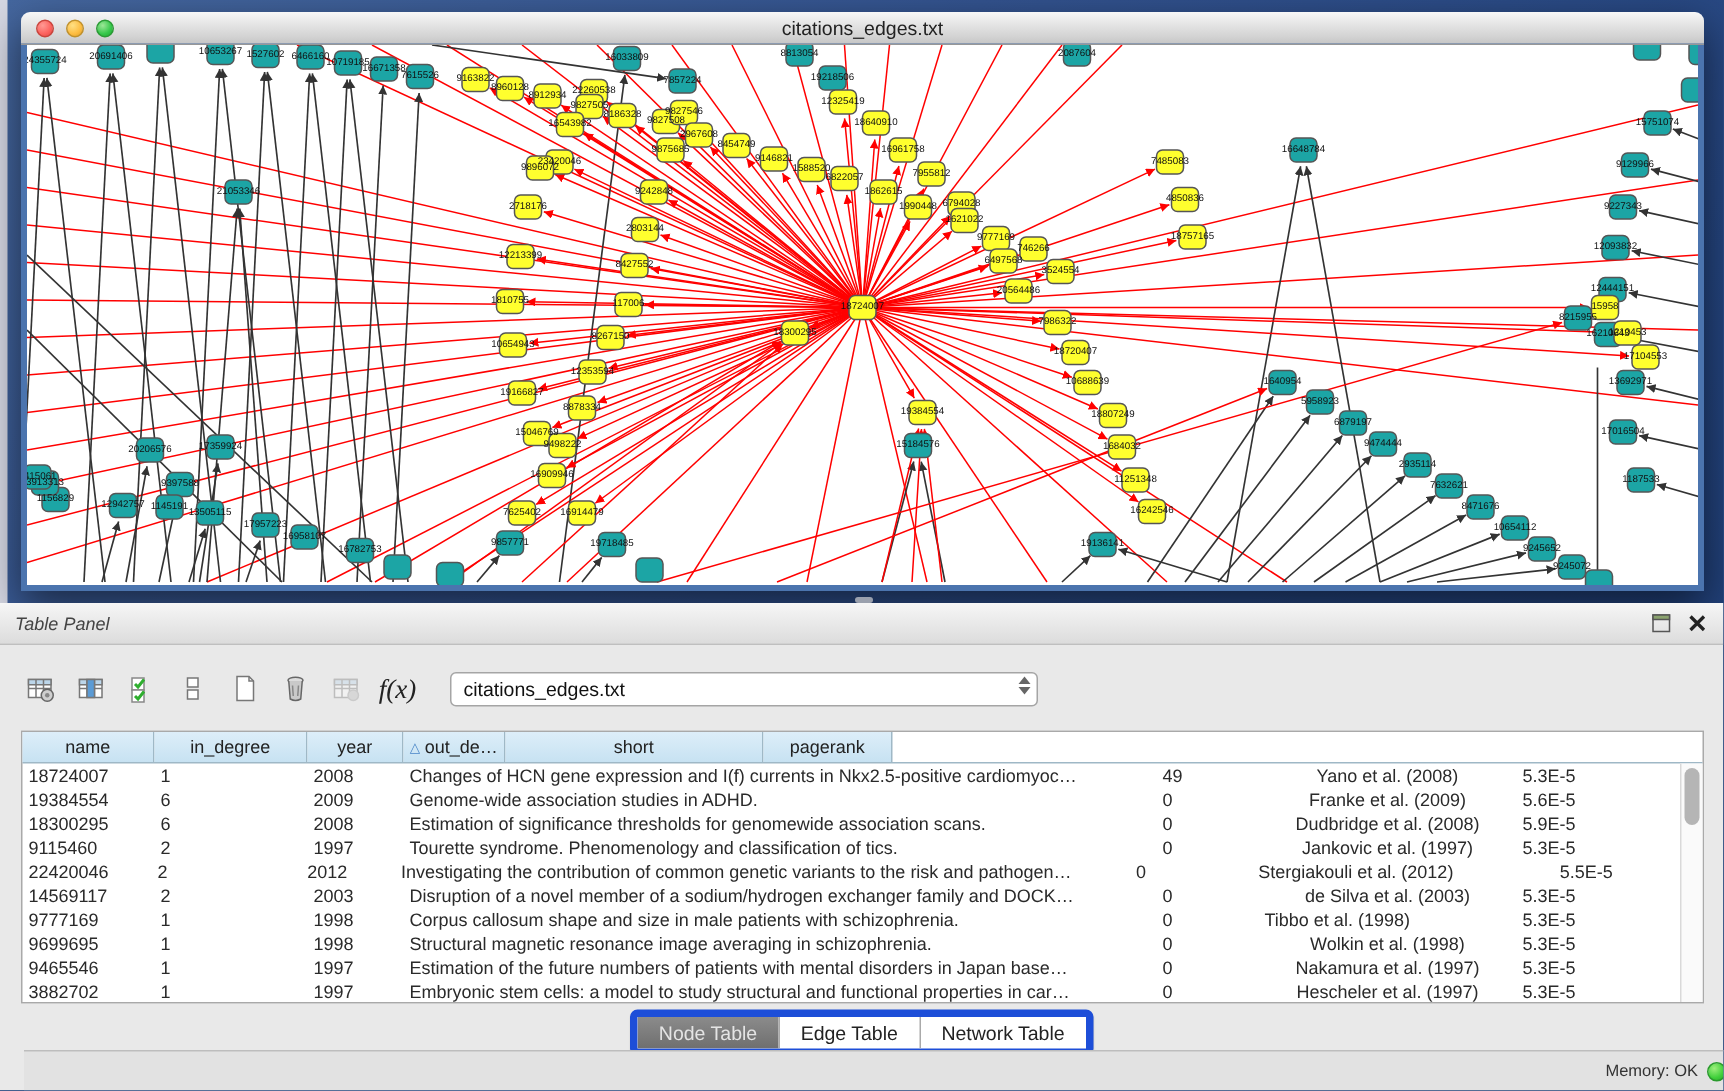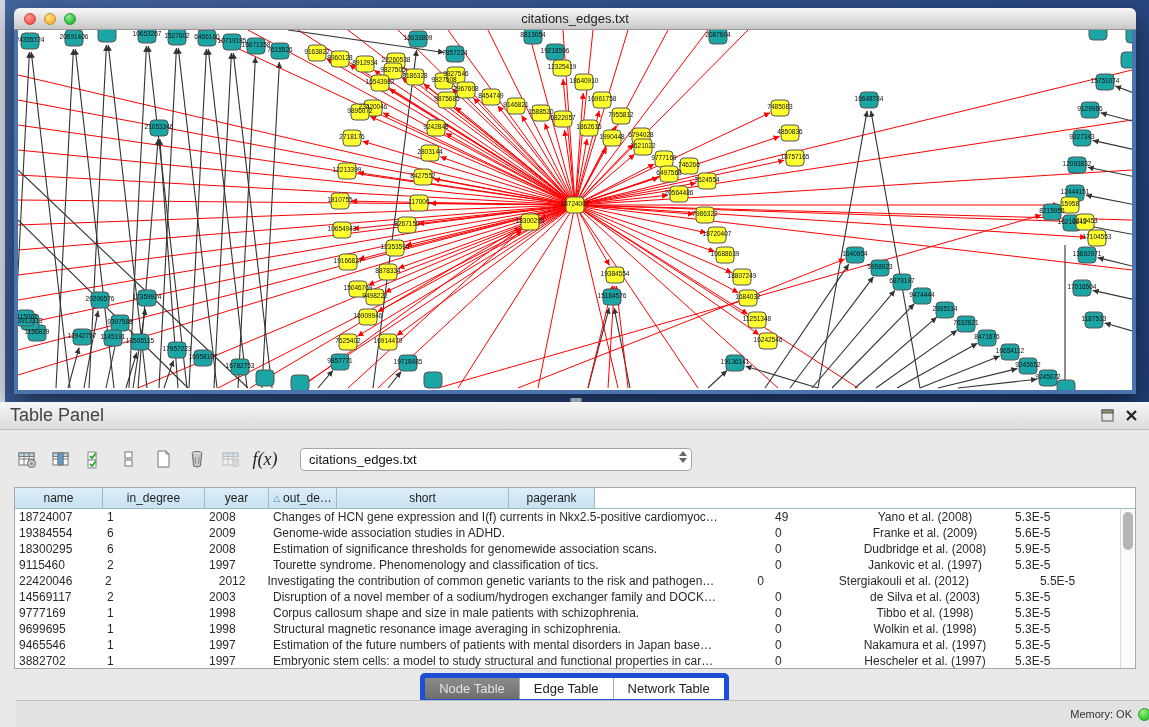--- a/index.html
+++ b/index.html
@@ -19,21 +19,21 @@
   .tl.y{background:radial-gradient(circle at 35% 30%,#ffe084,#fdbc40 60%,#d89c2b);border:1px solid #c0912c;}
   .tl.g{background:radial-gradient(circle at 35% 30%,#9ce797,#34c749 60%,#27a436);border:1px solid #2a9a34;}
   .win-title{flex:1;text-align:center;font-size:13px;color:#222;}
   .canvas{position:absolute;left:4px;top:22px;right:4px;bottom:4px;background:#fff;overflow:hidden;}
   .canvas svg{display:block;}
   
   .tpanel{position:absolute;left:0;top:402px;width:1149px;height:325px;background:#e9e9e9;}
   .tpanel-header{position:absolute;left:0;top:0;width:100%;height:28px;
     background:linear-gradient(#f6f6f6,#dcdcdc);border-bottom:1px solid #bfbfbf;
     display:flex;align-items:center;padding:0 10px;}
-  .tpanel-title{font-size:18px;color:#444;flex:1;}
+  .tpanel-title{font-size:12px;color:#444;flex:1;font-style:italic;}
   .ph-ic{width:16px;height:16px;margin-left:8px;display:flex;align-items:center;justify-content:center;cursor:default;}
   .drag-dot{position:absolute;left:570px;top:-4px;width:12px;height:4px;border-radius:2px;background:#9aa0ad;}
   .toolbar{position:absolute;left:14px;top:40px;height:34px;display:flex;align-items:center;gap:8px;}
   .tool-btn{width:26px;height:26px;display:flex;align-items:center;justify-content:center;border-radius:4px;}
   .fx{font-size:18px;color:#222;font-family:"Liberation Serif",serif;font-style:italic;}
   .combo{margin-left:14px;width:392px;height:23px;background:#fff;border:1px solid #a5a5a5;border-radius:4px;
     display:flex;align-items:center;font-size:13px;color:#111;padding-left:8px;position:relative;}
   .combo .stepper{position:absolute;right:4px;top:2px;display:flex;flex-direction:column;gap:2px;align-items:center;}
   .tri-up{width:0;height:0;border-left:4px solid transparent;border-right:4px solid transparent;border-bottom:5px solid #666;}
   .tri-dn{width:0;height:0;border-left:4px solid transparent;border-right:4px solid transparent;border-top:5px solid #666;}
@@ -638,42 +638,42 @@
             <div class="gc" style="width: 102px;">2</div>
             <div class="gc" style="width: 64px;">1997</div>
             <div class="gc" style="width: 502px;">Tourette syndrome. Phenomenology and classification of tics.</div>
             <div class="gc" style="width: 68px;">0</div>
             <div class="gc" style="width: 172px; text-align: center;">Jankovic et al. (1997)</div>
             <div class="gc" style="width: 86px;">5.3E-5</div>
           </div>
           <div class="gr">
             <div class="gc" style="width: 88px;">22420046</div>
             <div class="gc" style="width: 102px;">2</div>
-            <div class="gc" style="width: 64px; text-align: center;">2012</div>
+            <div class="gc" style="width: 64px;">2012</div>
             <div class="gc" style="width: 502px;">Investigating the contribution of common genetic variants to the risk and pathogen…</div>
             <div class="gc" style="width: 68px;">0</div>
             <div class="gc" style="width: 172px; text-align: center;">Stergiakouli et al. (2012)</div>
             <div class="gc" style="width: 86px; margin-left: 48px;">5.5E-5</div>
           </div>
           <div class="gr">
             <div class="gc" style="width: 88px;">14569117</div>
             <div class="gc" style="width: 102px;">2</div>
             <div class="gc" style="width: 64px;">2003</div>
             <div class="gc" style="width: 502px;">Disruption of a novel member of a sodium/hydrogen exchanger family and DOCK…</div>
             <div class="gc" style="width: 68px;">0</div>
             <div class="gc" style="width: 172px; text-align: center;">de Silva et al. (2003)</div>
             <div class="gc" style="width: 86px;">5.3E-5</div>
           </div>
           <div class="gr">
             <div class="gc" style="width: 88px;">9777169</div>
             <div class="gc" style="width: 102px;">1</div>
             <div class="gc" style="width: 64px;">1998</div>
             <div class="gc" style="width: 502px;">Corpus callosum shape and size in male patients with schizophrenia.</div>
             <div class="gc" style="width: 68px;">0</div>
-            <div class="gc" style="width: 172px; text-align: center;">Tibbo et al. (1998)</div>
+            <div class="gc" style="width: 172px; ">Tibbo et al. (1998)</div>
             <div class="gc" style="width: 86px;">5.3E-5</div>
           </div>
           <div class="gr">
             <div class="gc" style="width: 88px;">9699695</div>
             <div class="gc" style="width: 102px;">1</div>
             <div class="gc" style="width: 64px;">1998</div>
             <div class="gc" style="width: 502px;">Structural magnetic resonance image averaging in schizophrenia.</div>
             <div class="gc" style="width: 68px;">0</div>
             <div class="gc" style="width: 172px; text-align: center;">Wolkin et al. (1998)</div>
             <div class="gc" style="width: 86px;">5.3E-5</div>

